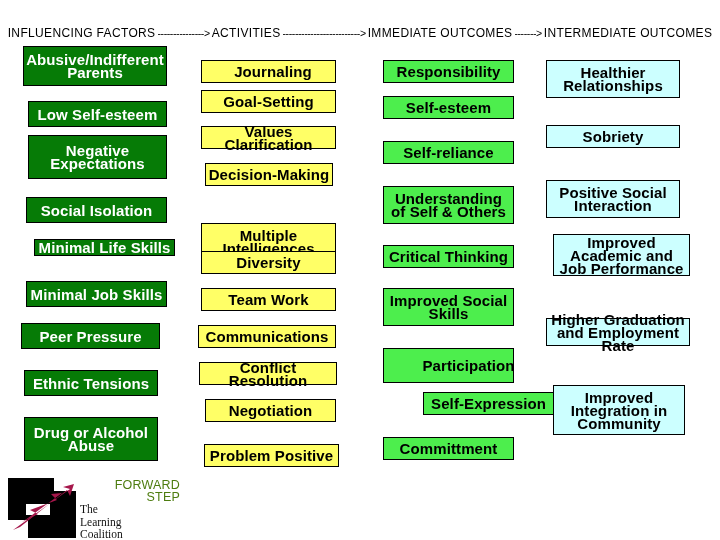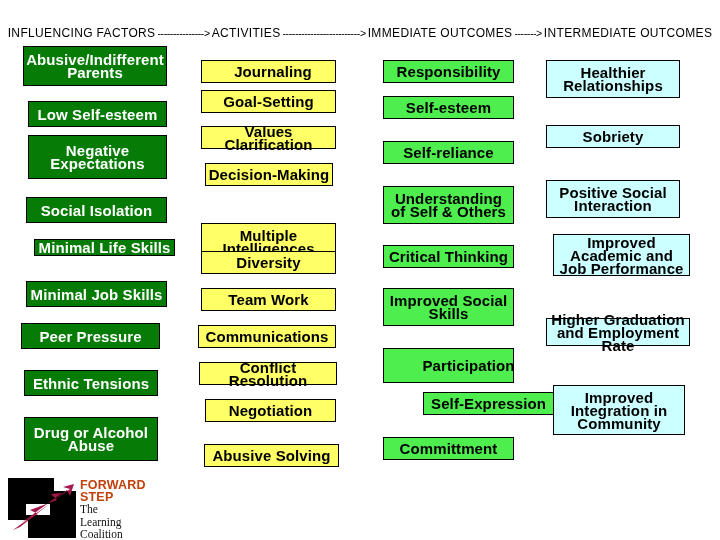--- a/index.html
+++ b/index.html
@@ -100,26 +100,27 @@
   .logo-mark svg {
     display: block;
   }
   .logo-text {
     position: absolute;
     left: 72px;
     top: 1px;
     width: 100px;
   }
   .logo-title {
-    color: #c2410c;
-    font-weight: bold;
+    color: #4d7c0f;
+    font-weight: normal;
     font-size: 12.5px;
     line-height: 12px;
     letter-spacing: 0.2px;
     font-family: "Liberation Sans", sans-serif;
+    text-align: right;
   }
   .logo-sub {
     color: #111111;
     font-family: "Liberation Serif", serif;
     font-size: 11.5px;
     line-height: 12.5px;
     margin-top: 0;
   }
 </style>
 </head>
@@ -189,21 +190,21 @@
       <div class="box col-activities" style="left: 198px; top: 325px; width: 138px; height: 23px;">
         <span>Communications</span>
       </div>
       <div class="box col-activities" style="left: 199px; top: 362px; width: 138px; height: 23px;">
         <span>Conflict Resolution</span>
       </div>
       <div class="box col-activities" style="left: 205px; top: 399px; width: 131px; height: 23px;">
         <span>Negotiation</span>
       </div>
       <div class="box col-activities" style="left: 204px; top: 444px; width: 135px; height: 23px;">
-        <span>Abusive Solving</span>
+        <span>Problem Positive</span>
       </div>
       <div class="box col-immediate" style="left: 383px; top: 60px; width: 131px; height: 23px;">
         <span>Responsibility</span>
       </div>
       <div class="box col-immediate" style="left: 383px; top: 96px; width: 131px; height: 23px;">
         <span>Self-esteem</span>
       </div>
       <div class="box col-immediate" style="left: 383px; top: 141px; width: 131px; height: 23px;">
         <span>Self-reliance</span>
       </div>

